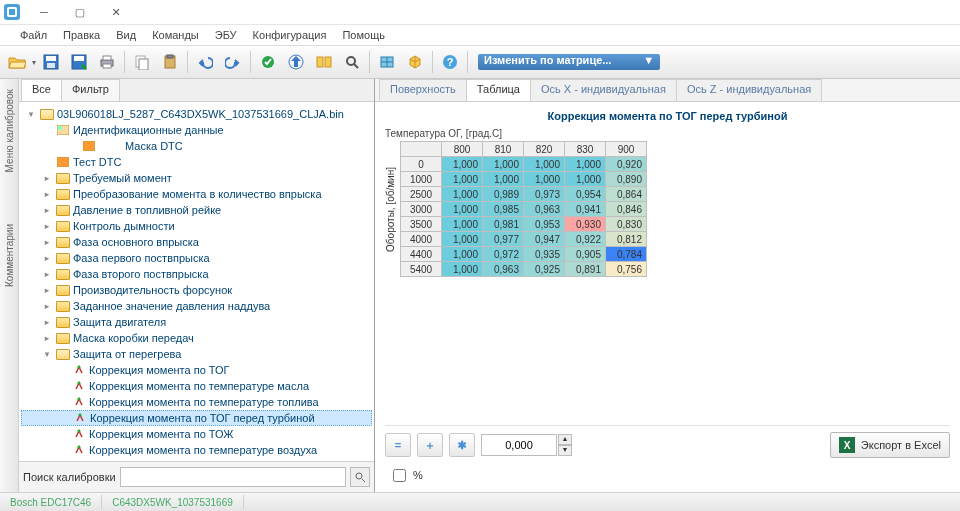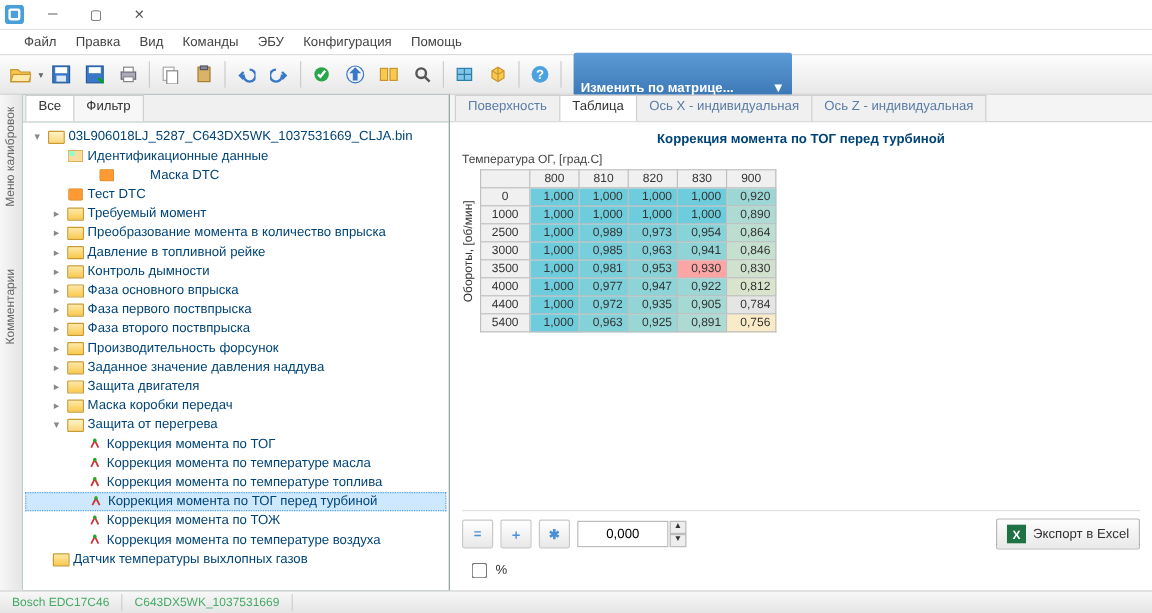--- a/index.html
+++ b/index.html
@@ -7,21 +7,21 @@
 .titlebar{height:24px;background:#fff;display:flex;align-items:center;padding:0 4px;color:#555;font-size:11px;border-bottom:1px solid #e5e5e5}
 .titlebar .app-icon{width:16px;height:16px;margin-right:6px;display:flex}
 .titlebar .title{flex:1}
 .win-ctl{display:flex}
 .win-ctl div{width:36px;height:24px;display:flex;align-items:center;justify-content:center;color:#555}
 .menubar{height:20px;display:flex;align-items:center;padding:0 12px;background:#fff;color:#444}
 .menubar span{padding:2px 8px}
 .toolbar{height:32px;background:linear-gradient(#fdfdfd,#e8e8e8);border-top:1px solid #dcdcdc;border-bottom:1px solid #c9c9c9;display:flex;align-items:center;padding:0 4px;gap:2px}
 .tb-btn{width:24px;height:24px;display:flex;align-items:center;justify-content:center;border:1px solid transparent;border-radius:2px}
 .tb-sep{width:1px;height:22px;background:#ccc;margin:0 2px}
-.matrix-dd{margin-left:6px;width:170px;height:36px;background:linear-gradient(#5d9bd7,#3b78b5);color:#fff;font-weight:bold;display:flex;align-items:flex-end;padding:0 6px;border-radius:2px;justify-content:space-between;font-size:11px}
+.matrix-dd{margin-left:6px;width:170px;height:16px;background:linear-gradient(#5d9bd7,#3b78b5);color:#fff;font-weight:bold;display:flex;align-items:flex-start;padding:0 6px;border-radius:2px;justify-content:space-between;font-size:11px}
 .body{flex:1;display:flex;min-height:0}
 .vtabs{width:18px;background:linear-gradient(90deg,#f7f7f7,#e5e5e5);border-right:1px solid #d0d0d0;display:flex;flex-direction:column;align-items:center;padding-top:4px;gap:40px}
 .vtab{writing-mode:vertical-rl;transform:rotate(180deg);font-size:10px;color:#666;padding:6px 2px}
 .sidebar{width:355px;display:flex;flex-direction:column;border-right:1px solid #a3a3a3;background:#0f766e}
 .side-tabs{height:22px;display:flex;padding-left:2px;background:#f0f0f0;border-bottom:1px solid #d0d0d0}
 .side-tab{padding:3px 10px;border:1px solid #cfcfcf;border-bottom:none;background:#f7f7f7;margin-right:-1px}
 .side-tab.active{background:#fff}
 .tree{flex:1;overflow:auto;padding:4px 2px;background:#fff;font-size:11px;color:#047}
 .tree-row{display:flex;align-items:center;height:16px;padding:0 2px;white-space:nowrap}
 .tree-row.selected{background:#cde8ff;border:1px dotted #5aa5e0;height:14px}
@@ -384,20 +384,30 @@
             </span>
             <span>Коррекция момента по температуре воздуха</span>
           </div>
           <div class="tree-row" style="padding-left: 20px;">
             <span class="ic">
               <span class="ic-folder"></span>
             </span>
             <span>Датчик температуры выхлопных газов</span>
           </div>
         </div>
+      <div class="search-row">
+        <span>Поиск калибровки</span>
+        <input type="text" style="">
+        <div class="btn">
+            <svg width="12" height="12">
+              <circle cx="5" cy="5" r="3" fill="none" stroke="#666"></circle>
+              <path d="M8 8l3 3" stroke="#666"></path>
+            </svg>
+          </div>
+      </div>
     </div>
 
     <div class="main">
       <div class="main-tabs">
         <div class="main-tab">Поверхность</div>
         <div class="main-tab active">Таблица</div>
         <div class="main-tab">Ось X - индивидуальная</div>
         <div class="main-tab">Ось Z - индивидуальная</div>
       </div>
       <div class="main-body">
@@ -462,21 +472,21 @@
                   <td style="background:rgb(140,212,216)">0,947</td>
                   <td style="background:rgb(155,215,214)">0,922</td>
                   <td style="background:rgb(218,228,205)">0,812</td>
                 </tr>
                 <tr>
                   <td class="rowhdr">4400</td>
                   <td style="background:rgb(110,205,220)">1,000</td>
                   <td style="background:rgb(126,208,218)">0,972</td>
                   <td style="background:rgb(147,213,215)">0,935</td>
                   <td style="background:rgb(165,217,212)">0,905</td>
-                  <td style="background:#e5e5e5">0,784</td>
+                  <td style="background:#3b82f6">0,784</td>
                 </tr>
                 <tr>
                   <td class="rowhdr">5400</td>
                   <td style="background:rgb(110,205,220)">1,000</td>
                   <td style="background:rgb(131,210,217)">0,963</td>
                   <td style="background:rgb(153,214,214)">0,925</td>
                   <td style="background:rgb(173,218,211)">0,891</td>
                   <td style="background:rgb(250,235,200)">0,756</td>
                 </tr>
               </tbody>

